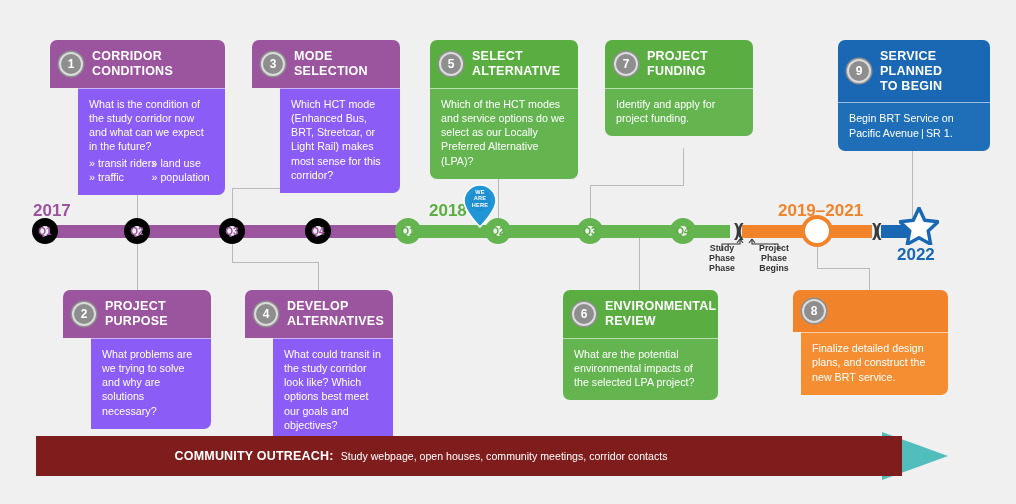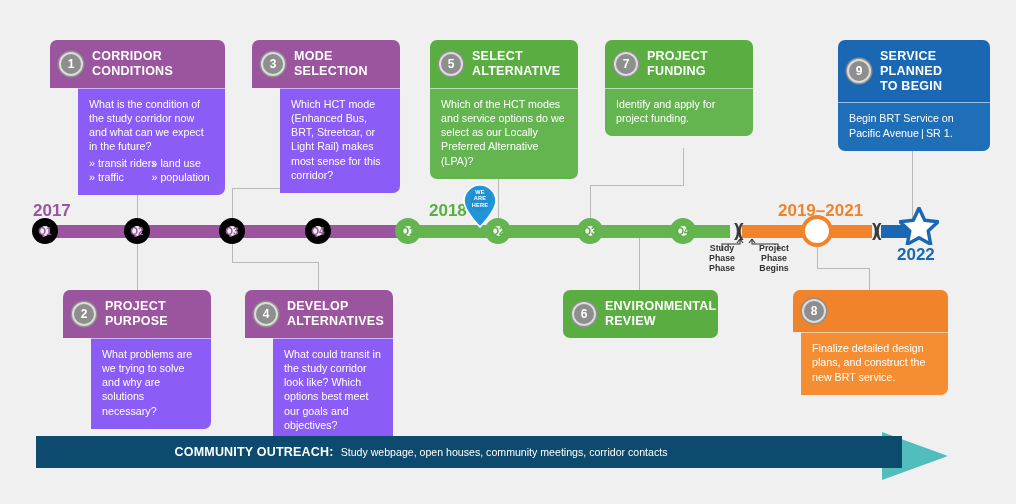--- a/index.html
+++ b/index.html
@@ -105,22 +105,22 @@
     position:absolute; left:0; top:5px; width:34px;
     text-align:center; color:#ffffff; font-weight:bold;
     font-size:5.6px; line-height:1.15; letter-spacing:.2px;
   }
 
   
   #outreach {
     position:absolute; left:36px; top:436px; width:912px; height:40px;
   }
   #outreach .bar {
-    position:absolute; left:0; top:0; width:866px; height:32px;
-    background:#0c4a6e;
+    position:absolute; left:0; top:0; width:866px; height:40px;
+    background:#7f1d1d;
     display:flex; align-items:center; justify-content:center;
   }
   #outreach .tip {
     position:absolute; left:846px; top:-4px;
     width:0; height:0;
     border-top:24px solid transparent;
     border-bottom:24px solid transparent;
     border-left:66px solid #52bdbd;
   }
   #outreach .lbl {
@@ -259,20 +259,23 @@
   </div>
 
   <div class="card green" style="left:563px; top:290px; width:155px;">
     <div class="head">
       <div class="badge">6</div>
       <div class="title">
         <div>ENVIRONMENTAL</div>
         <div>REVIEW</div>
       </div>
     </div>
+    <div class="body">
+      <div>What are the potential environmental impacts of the selected LPA project?</div>
+    </div>
   </div>
 
   <div class="card orange" style="left:793px; top:290px; width:155px;">
     <div class="head">
       <div class="badge">8</div>
     </div>
     <div class="body">
       <div>Finalize detailed design plans, and construct the new BRT service.</div>
     </div>
   </div>

